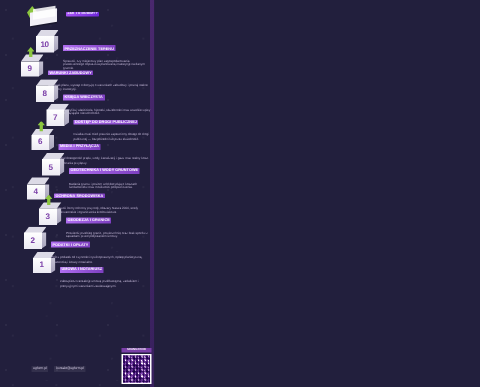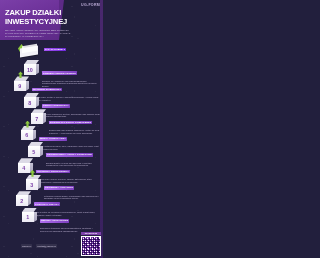--- a/index.html
+++ b/index.html
@@ -97,26 +97,20 @@
   .side-bar{position:absolute;right:0;top:0;width:3px;height:258px;
     background:linear-gradient(180deg,#6a2f96 0%,#4a2278 100%);opacity:.55;}
 </style>
 </head>
 <body>
 
 <div id="poster">
   <div class="texture"></div>
   <div class="side-bar"></div>
 
-  <div class="header">
-    <div class="hdr-panel"></div>
-    <div class="logo">UG-FORM</div>
-    <div class="title">ZAKUP DZIAŁKI INWESTYCYJNEJ</div>
-    <div class="subtitle">ZNAJDŹ I ORGANIZOWANY GRUNTU BEZ KTÓRYCH ZAKUP DZIAŁKI INWESTYCYJNEJ OZNACZA KAPITAŁ ZAMROŻONY W PROBLEMACH.</div>
-  </div>
 
   <div class="intro">
     <div class="doc-ill">
       <div class="leaf"></div>
       <div class="sheet"></div>
       <div class="sheet2"></div>
     </div>
     <div class="intro-tag">
       <span>JAK TO ROBIMY?</span>
     </div>

